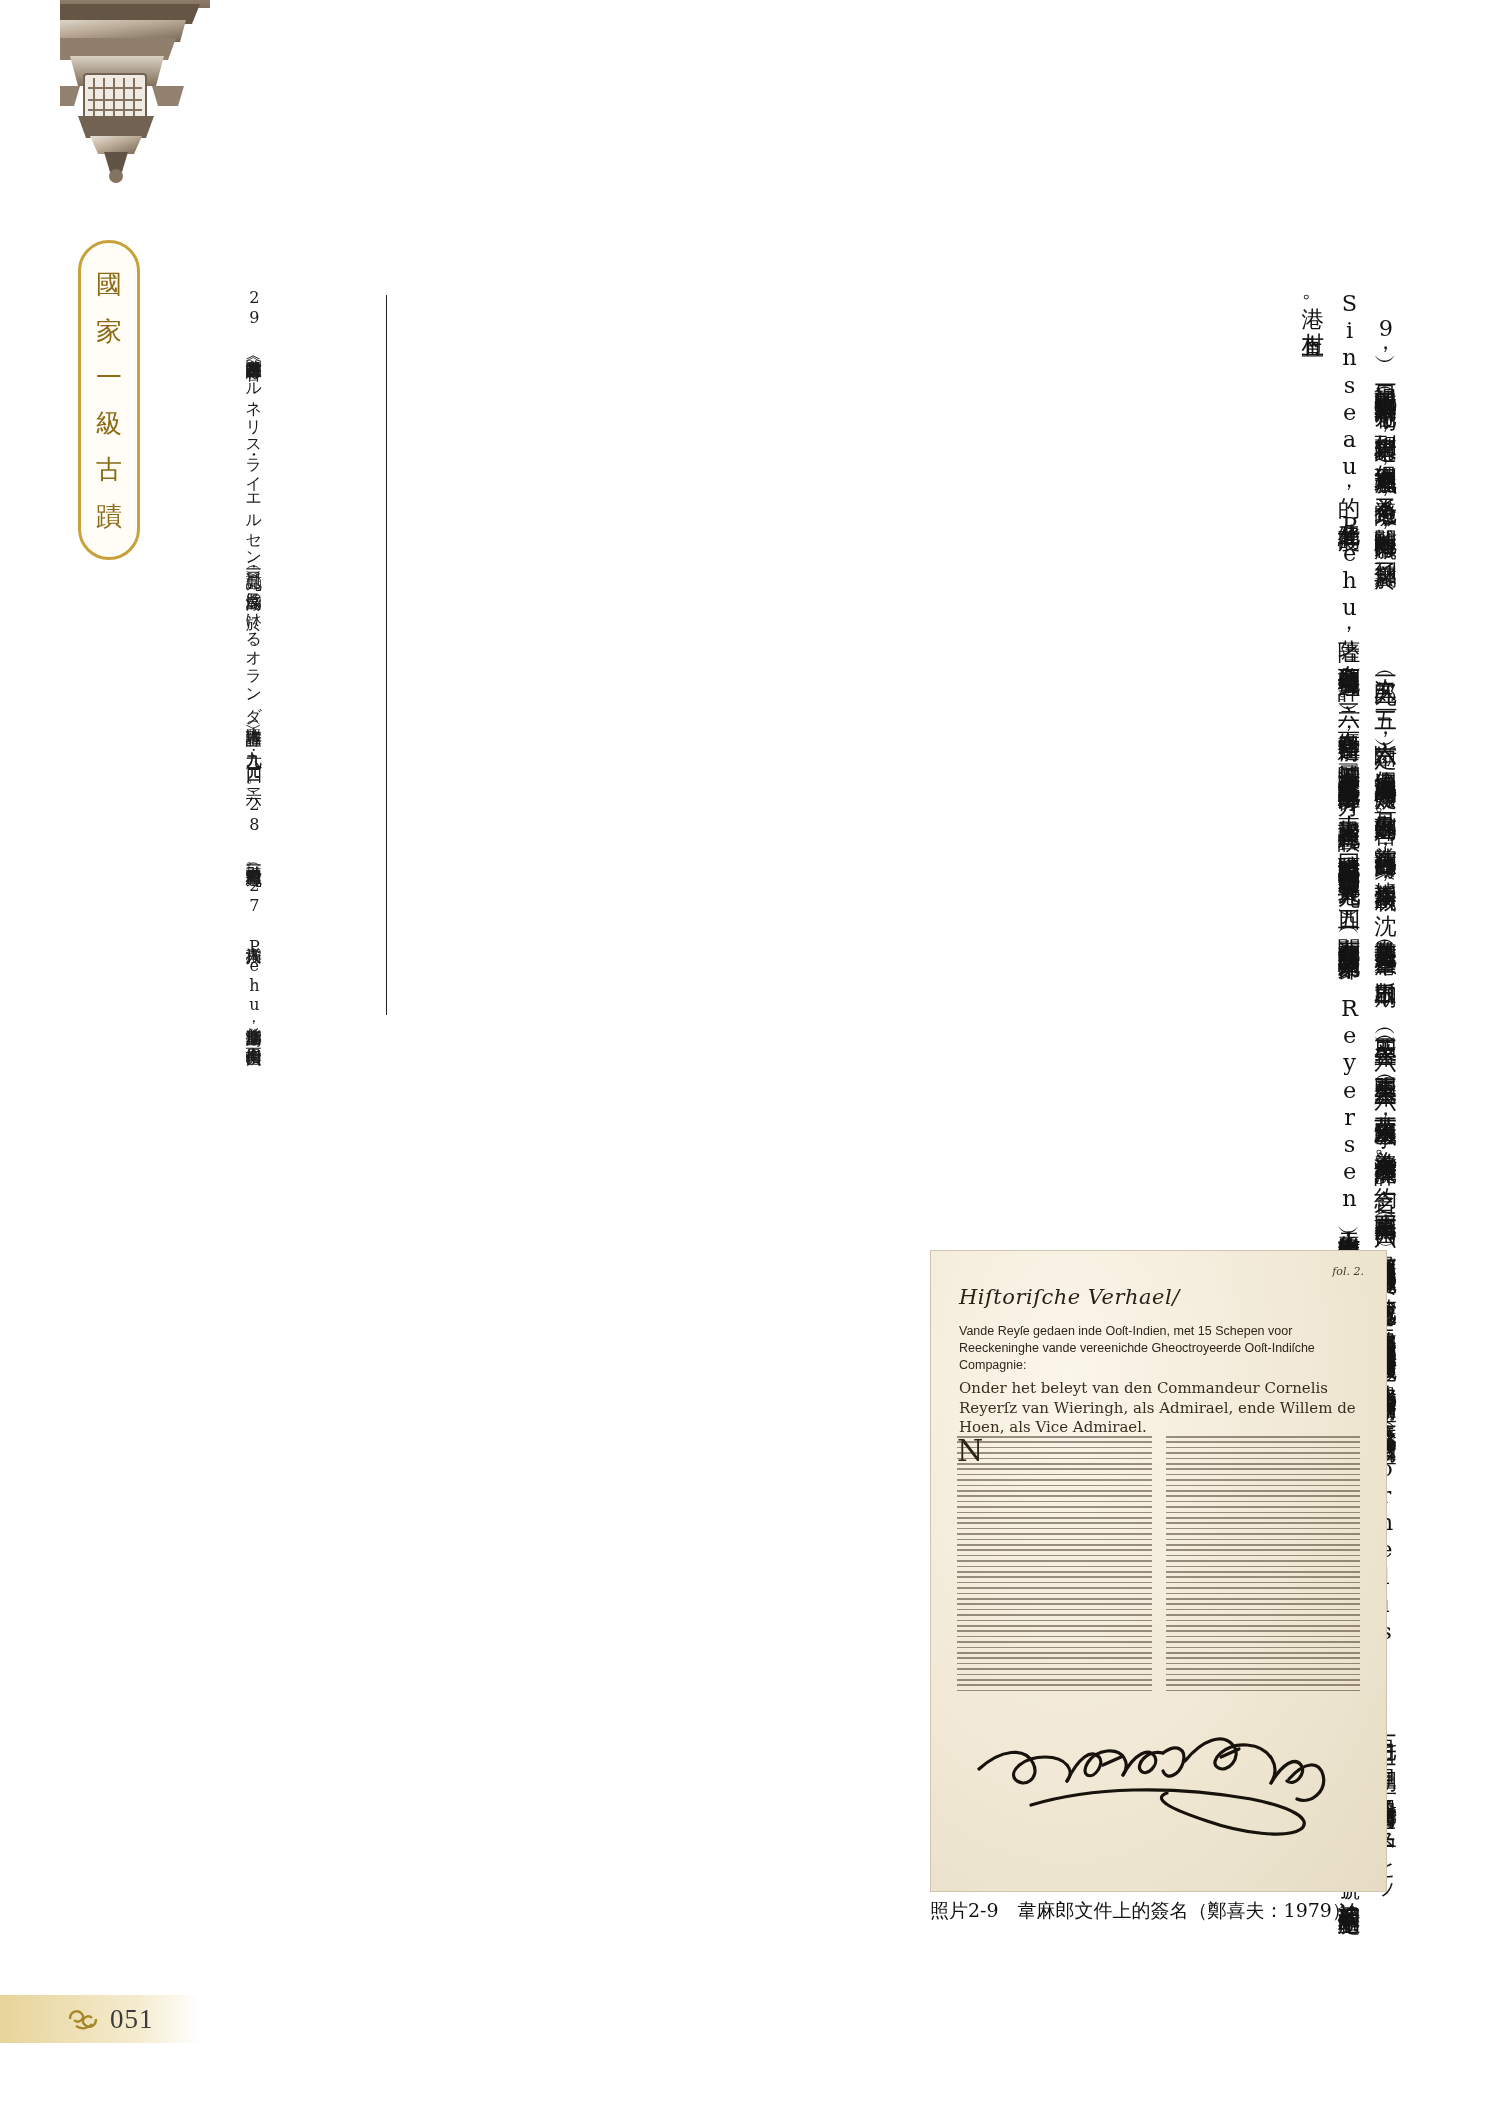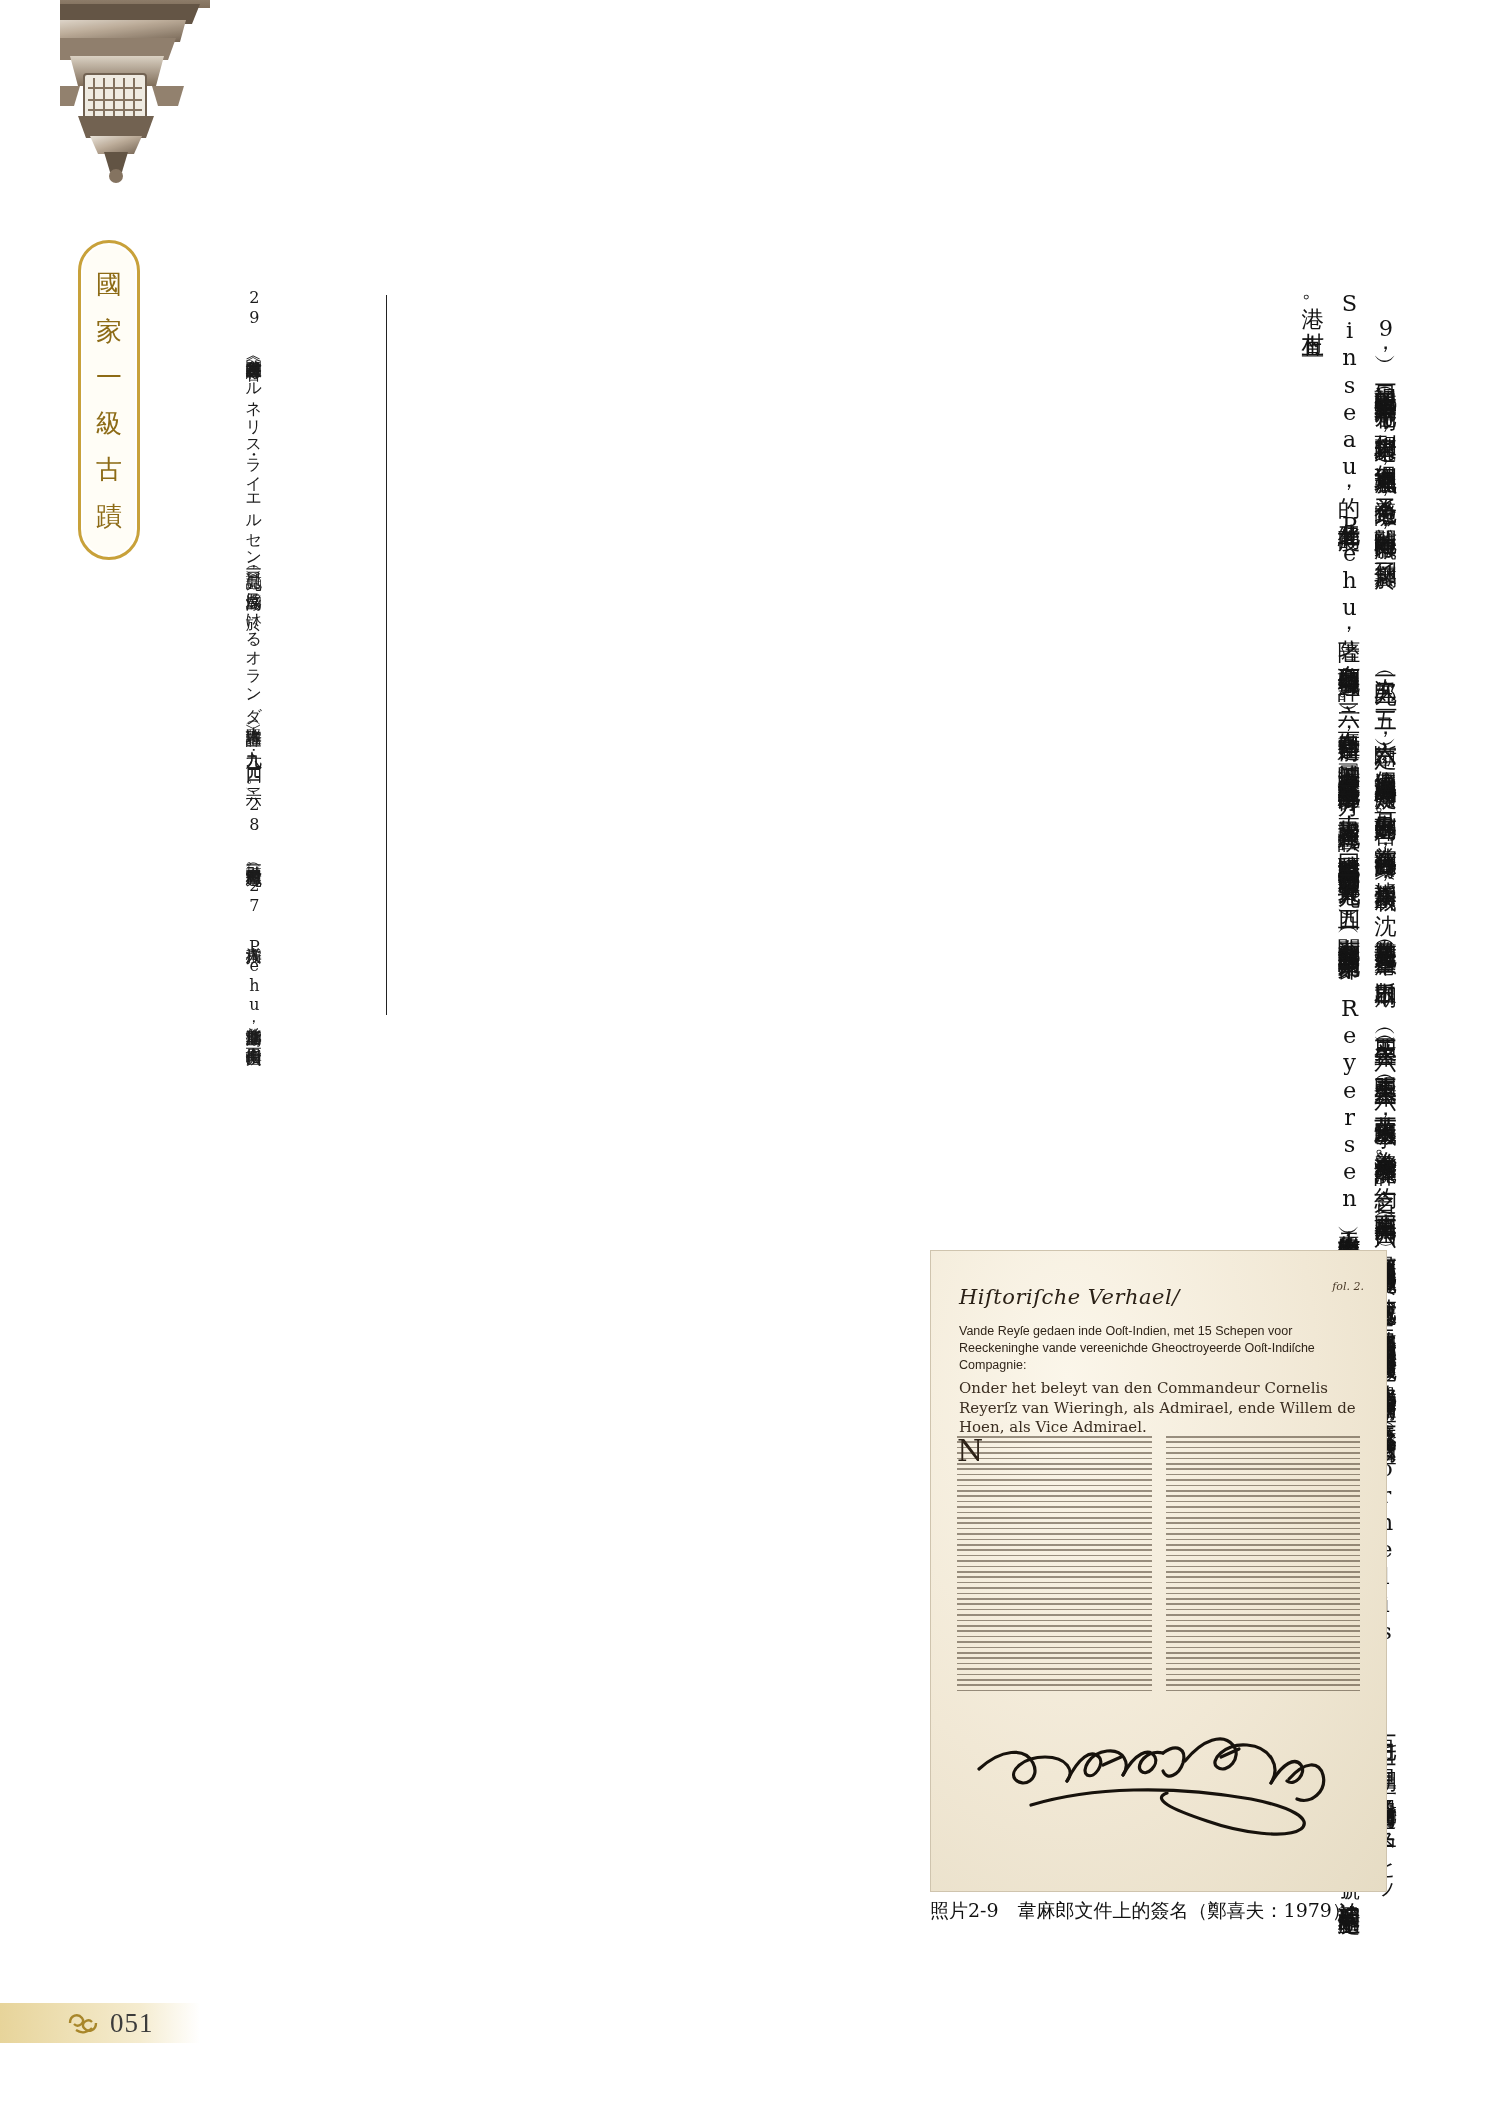--- a/index.html
+++ b/index.html
@@ -50,21 +50,21 @@
     font-family: "DejaVu Serif", "Liberation Serif", serif;
     line-height: 1;
   }
 
   
   .folio {
     position: absolute;
     left: 0;
     bottom: 70px;
     width: 200px;
-    height: 40px;
+    height: 48px;
     background: linear-gradient(90deg,#e7d49a 0%, #f5ecd0 70%, #ffffff 100%);
     display: flex;
     align-items: center;
   }
   .folio .knot {
     margin-left: 66px;
     margin-right: 10px;
   }
   .folio .num {
     font-size: 27px;
@@ -209,21 +209,21 @@
   .drop-cap {
     position: absolute;
     top: 182px;
     left: 26px;
     font-size: 30px;
     font-family: "DejaVu Serif", serif;
     color: #2b2117;
   }
   .folio-mark {
     position: absolute;
-    top: 29px;
+    top: 14px;
     right: 22px;
     font-size: 11px;
     font-style: italic;
     color: #4a3a28;
     text-align: center;
   }
   .signature {
     position: absolute;
     left: 40px;
     bottom: 48px;

